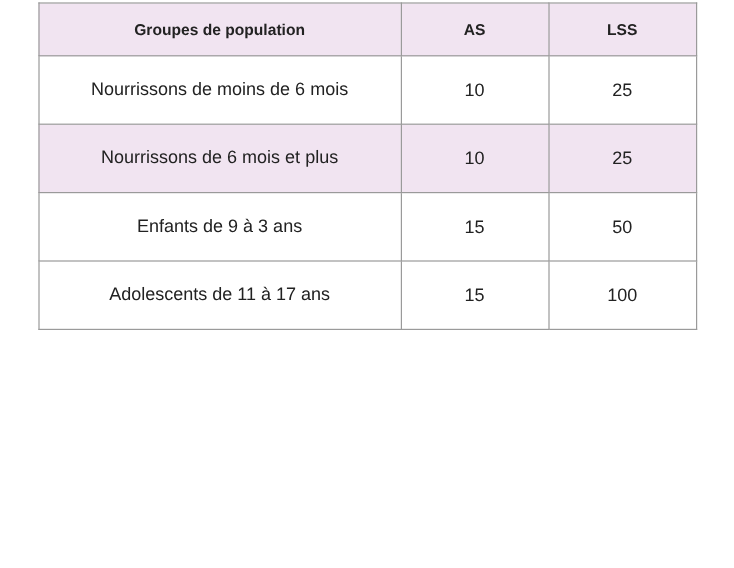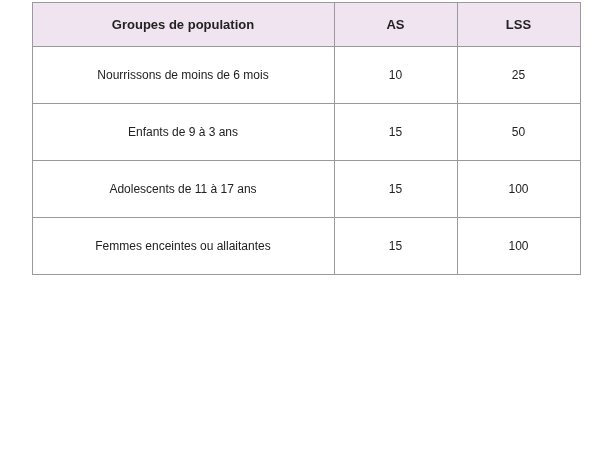--- a/index.html
+++ b/index.html
@@ -25,21 +25,21 @@
     border-collapse: collapse;
     width: 548px;
     margin-top: 2px;
     table-layout: fixed;
   }
   table.data-table th,
   table.data-table td {
     border: 1px solid #9a9a9a;
     text-align: center;
     vertical-align: middle;
-    font-size: 12px;
+    font-size: 15px;
     color: #222222;
     padding: 0 4px;
   }
   table.data-table thead th {
     background: #f1e4f1;
     font-weight: bold;
     height: 43px;
     font-size: 13px;
   }
   table.data-table tbody tr {
@@ -77,36 +77,36 @@
       </tr>
     </thead>
     <tbody>
       <tr class="plain">
         <td>
             <span class="cell-label">Nourrissons de moins de 6 mois</span>
           </td>
         <td>10</td>
         <td>25</td>
       </tr>
+      <tr class="shade">
+        <td>
+            <span class="cell-label">Nourrissons de 6 mois et plus</span>
+          </td>
+        <td>10</td>
+        <td>25</td>
+      </tr>
       <tr class="plain">
         <td>
             <span class="cell-label">Enfants de 9 à 3 ans</span>
           </td>
         <td>15</td>
         <td>50</td>
       </tr>
       <tr class="plain">
         <td>
             <span class="cell-label">Adolescents de 11 à 17 ans</span>
           </td>
         <td>15</td>
         <td>100</td>
       </tr>
-      <tr class="plain">
-        <td>
-            <span class="cell-label">Femmes enceintes ou allaitantes</span>
-          </td>
-        <td>15</td>
-        <td>100</td>
-      </tr>
     </tbody>
   </table>
 </div>
 
 </body></html>

